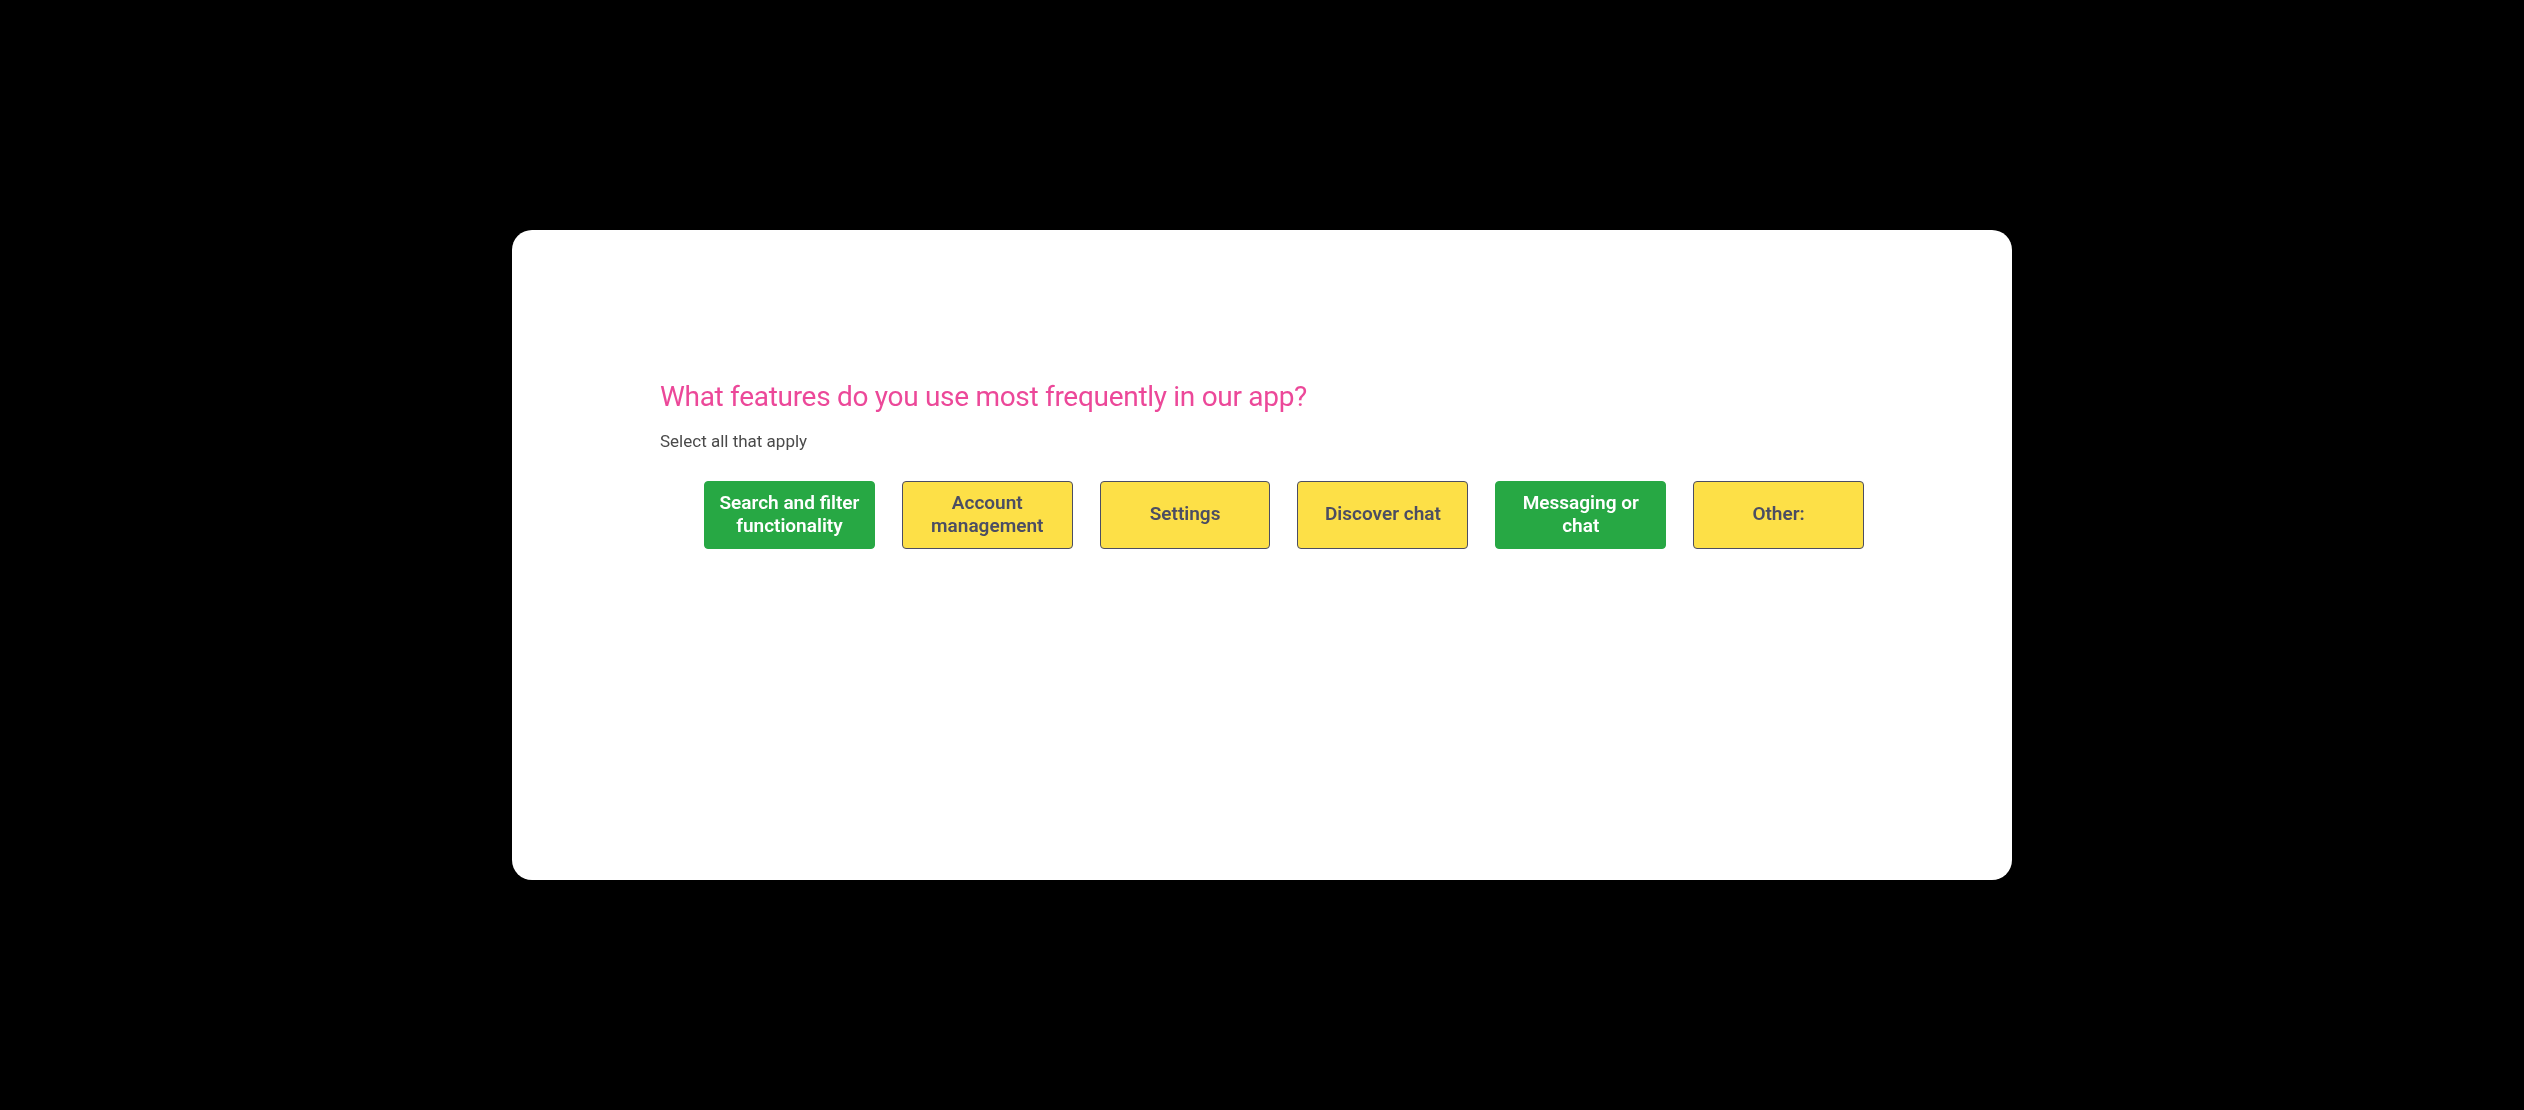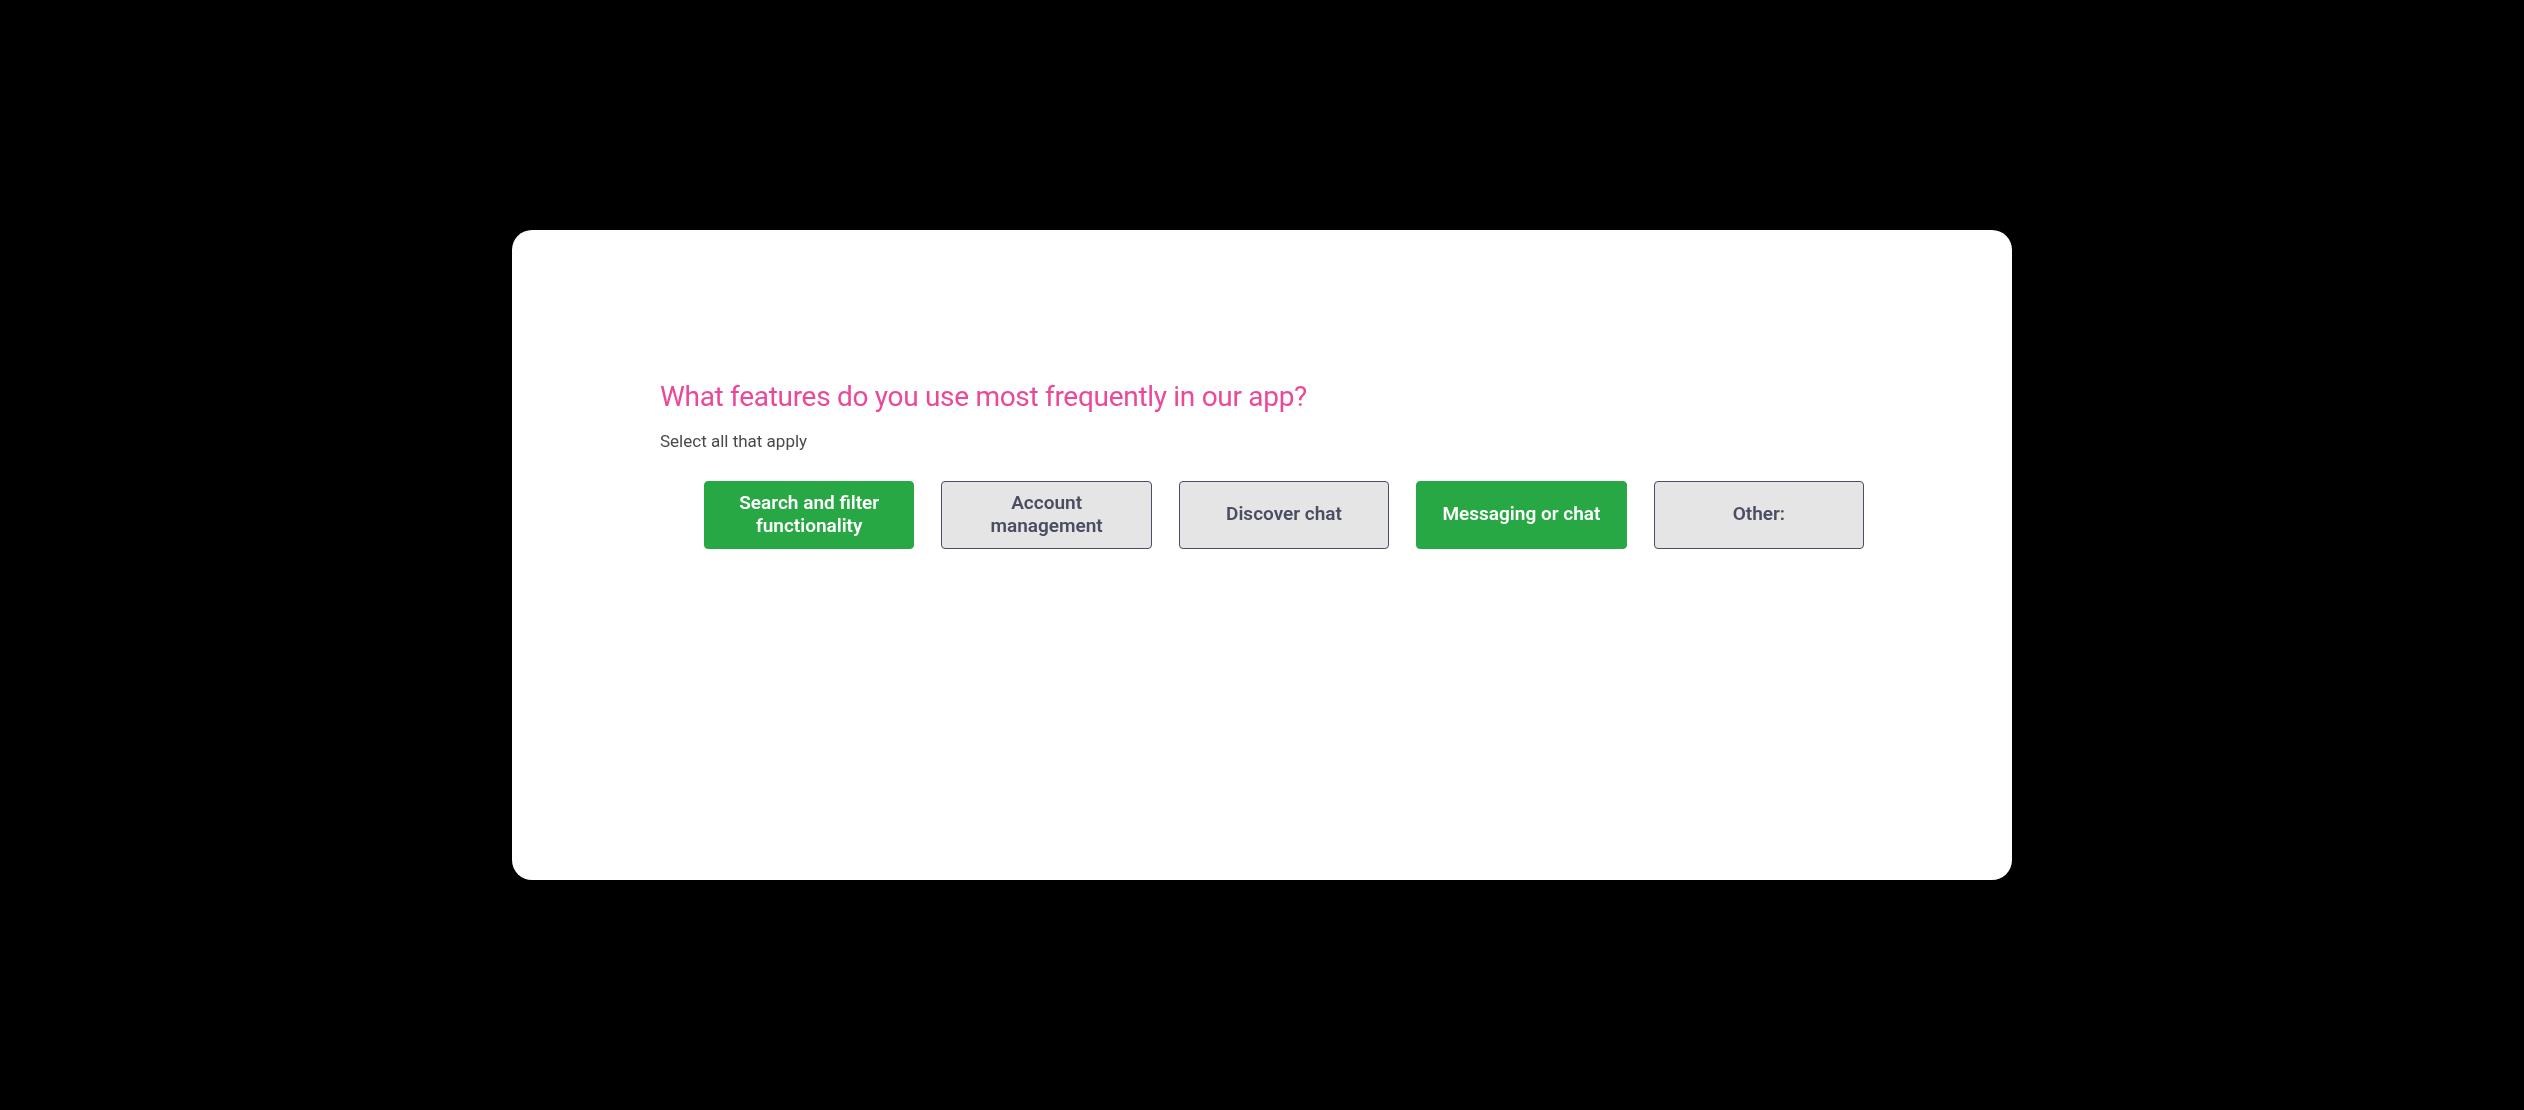--- a/index.html
+++ b/index.html
@@ -48,21 +48,21 @@
       flex-wrap: nowrap;
       margin-left: 44px;
     }
 
     .option-button {
       flex: 1 1 0;
       min-width: 0;
       min-height: 46px;
       padding: 10px 14px;
       border: 1px solid #4b4d63;
-      background: #e5e5e5;
+      background: #fde047;
       color: #4b4d63;
       font-size: 19px;
       font-weight: 600;
       border-radius: 4px;
       cursor: pointer;
       display: flex;
       align-items: center;
       justify-content: center;
       text-align: center;
       line-height: 1.2;
@@ -77,17 +77,18 @@
   </style>
 </head>
 <body>
 
 <div class="card">
   <h1 class="question-title">What features do you use most frequently in our app?</h1>
   <p class="question-subtitle">Select all that apply</p>
   <div class="options-row">
     <button class="option-button selected">Search and filter functionality</button>
     <button class="option-button">Account management</button>
+    <button class="option-button">Settings</button>
     <button class="option-button">Discover chat</button>
     <button class="option-button selected">Messaging or chat</button>
     <button class="option-button">Other:</button>
   </div>
 </div>
 
 </body></html>

